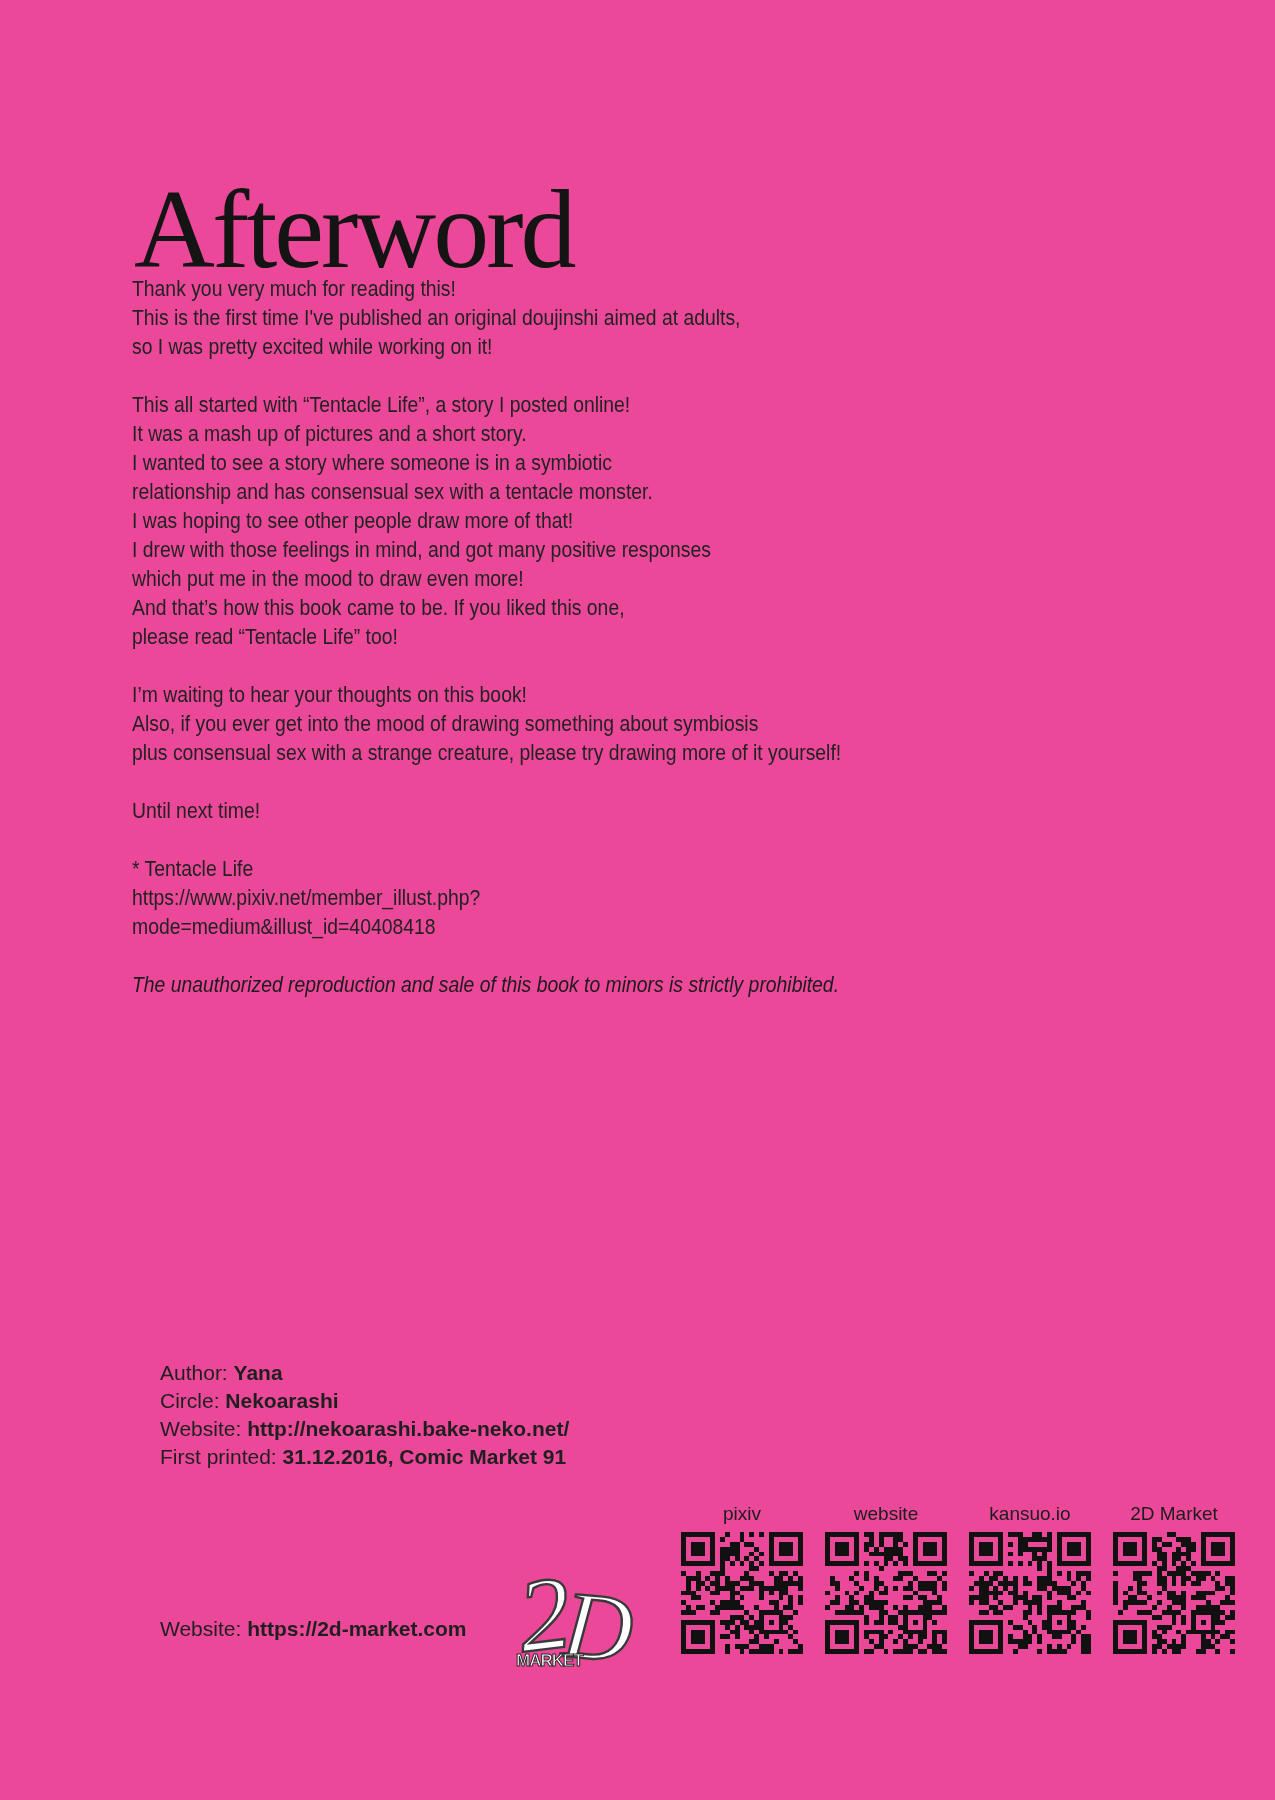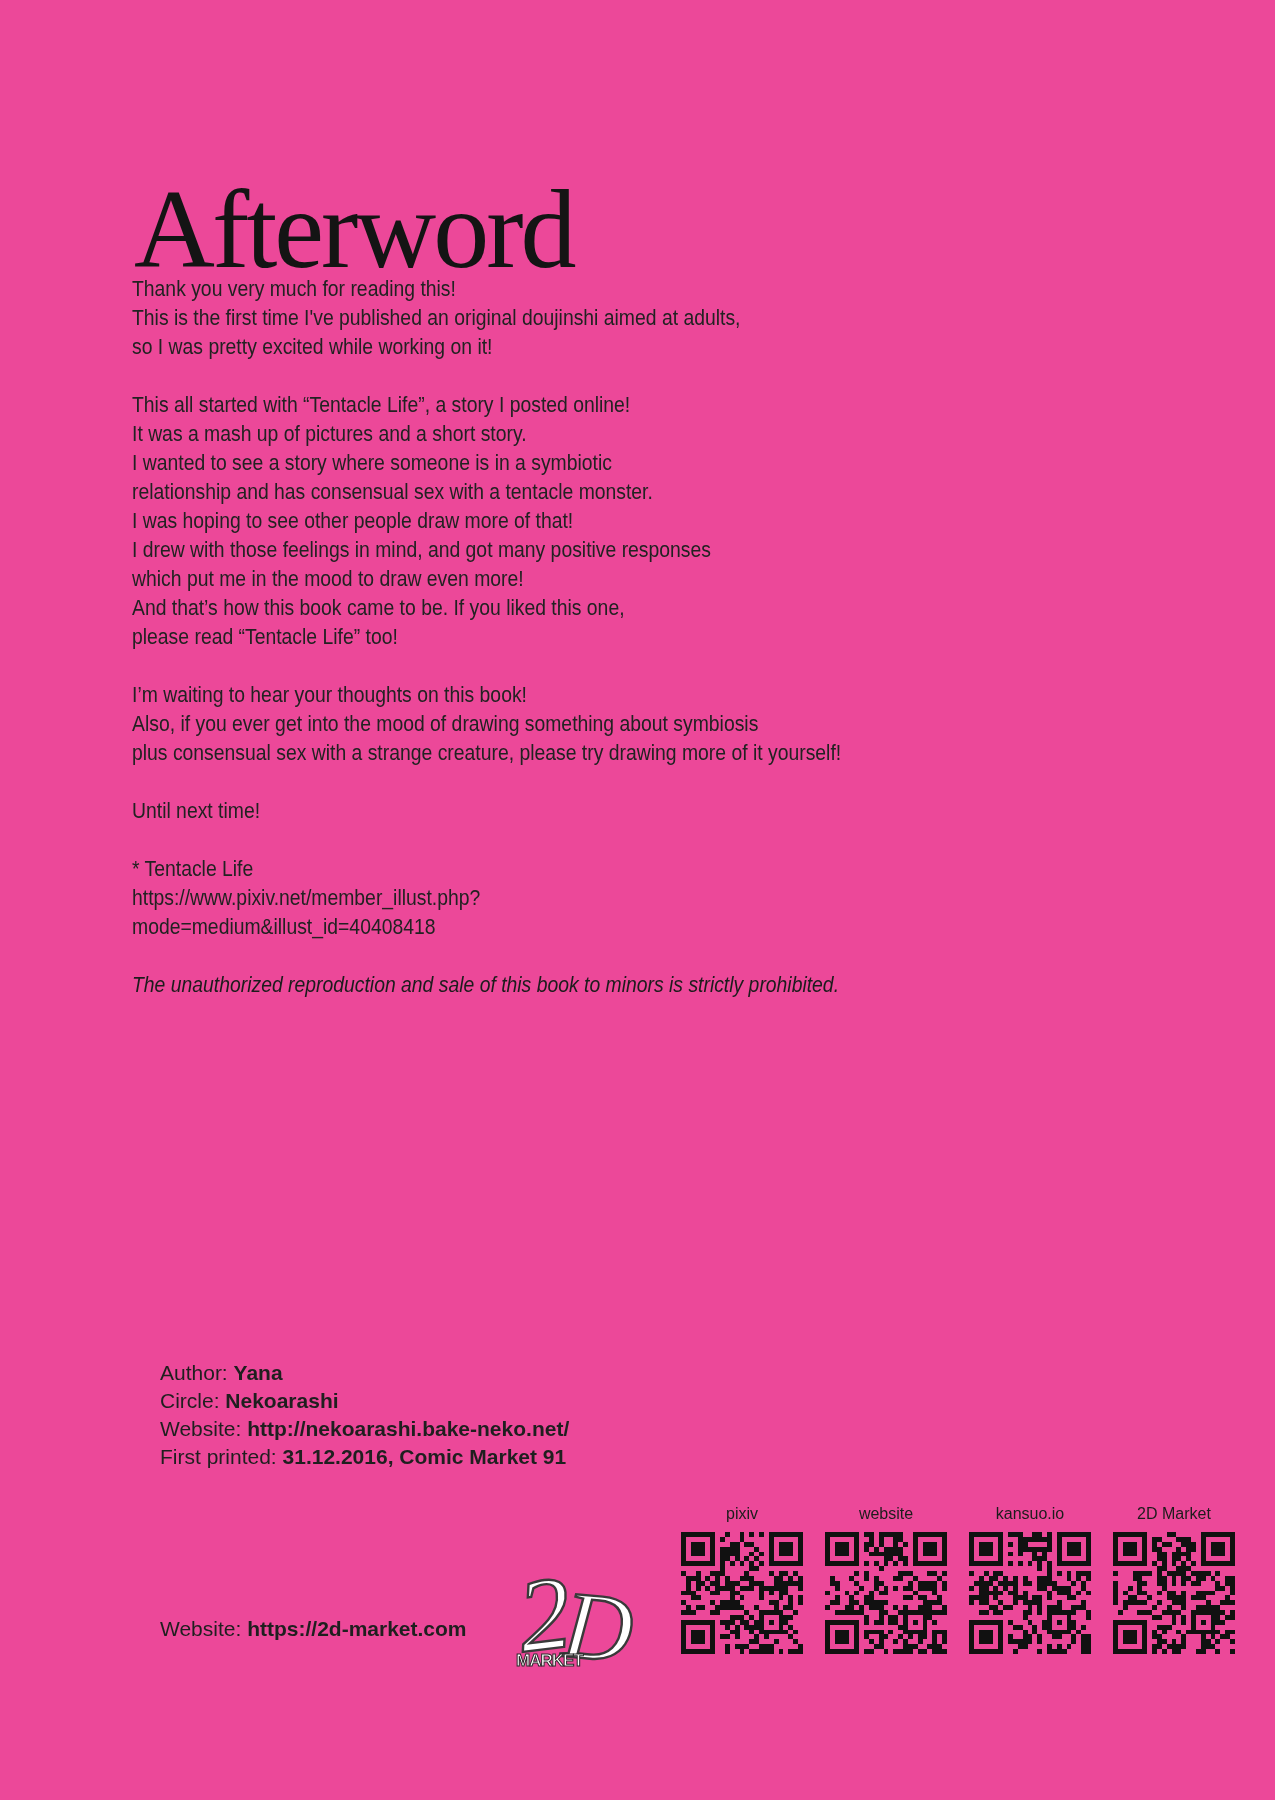--- a/index.html
+++ b/index.html
@@ -27,21 +27,21 @@
   .translation-block{
     position:absolute; left:160px; top:1615px;
     font-size:21px; line-height:27px; color:#1f1f1f; white-space:nowrap;
   }
   .credit-row b{font-weight:700;}
   .qr-section{
     position:absolute; left:681px; top:1501px;
     display:flex; flex-direction:row; gap:22px;
   }
   .qr-col{width:122px; display:flex; flex-direction:column; align-items:center;}
-  .qr-label{font-size:16px; line-height:26px; color:#1c1c1c; margin-bottom:5px; white-space:nowrap;}
+  .qr-label{font-size:19px; line-height:26px; color:#1c1c1c; margin-bottom:5px; white-space:nowrap;}
   .qr-svg{width:122px; height:122px; display:block;}
   .logo-svg{position:absolute; left:512px; top:1552px; width:150px; height:130px;}
 </style>
 </head>
 <body>
 
 <div class="page">
 
   <h1 class="title">Afterword</h1>
 

